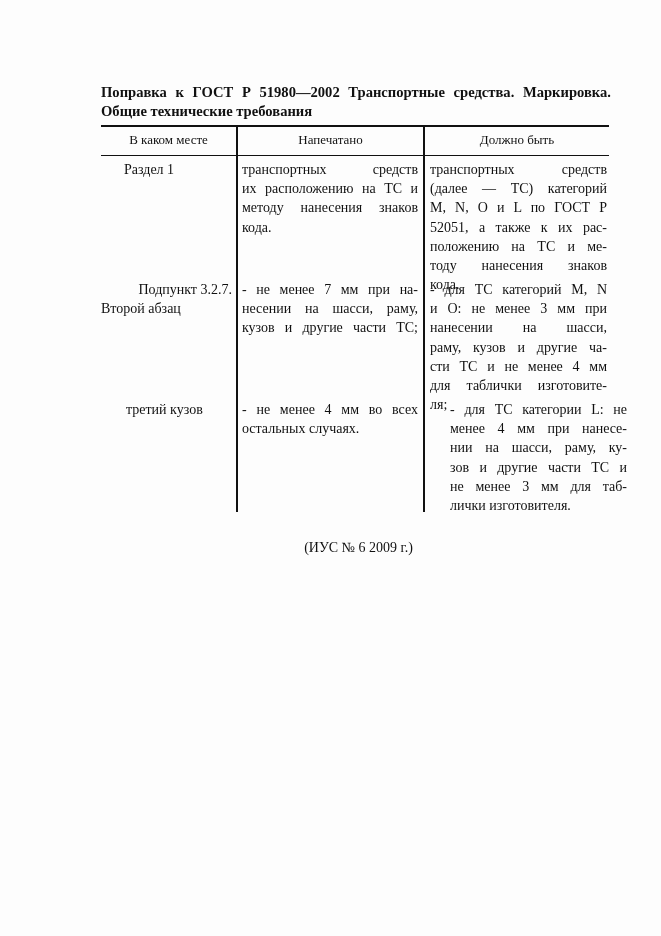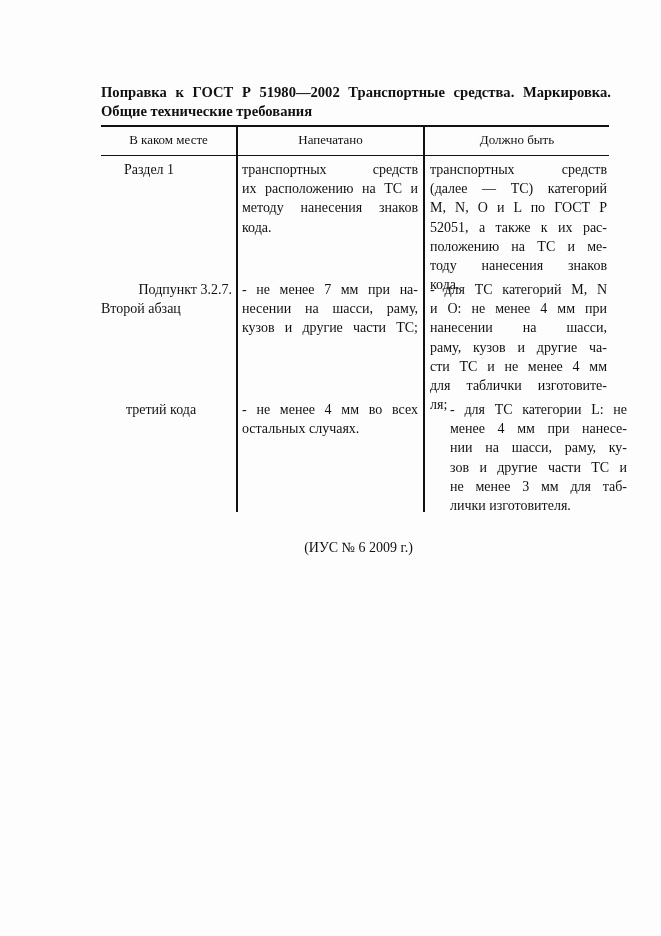--- a/index.html
+++ b/index.html
@@ -65,30 +65,30 @@
   <span class="right" style="display:block">Подпункт 3.2.7.</span>
   <span style="display:block">Второй абзац</span>
 </div>
 <div class="cell just" style="left:242px;top:280px;width:176px;">
   <span>- не менее 7 мм при на-</span>
   <span>несении на шасси, раму,</span>
   <span>кузов и другие части ТС;</span>
 </div>
 <div class="cell just" style="left:430px;top:280px;width:177px;">
   <span>- для ТС категорий М, N</span>
-  <span>и О: не менее 4 мм при</span>
+  <span>и О: не менее 3 мм при</span>
   <span>нанесении на шасси,</span>
   <span>раму, кузов и другие ча-</span>
   <span>сти ТС и не менее 4 мм</span>
   <span>для таблички изготовите-</span>
   <span class="last">ля;</span>
 </div>
 
 <div class="cell" style="left:126px;top:400px;width:108px;">
-  <span>третий кода</span>
+  <span>третий кузов</span>
 </div>
 <div class="cell just" style="left:242px;top:400px;width:176px;">
   <span>- не менее 4 мм во всех</span>
   <span class="last">остальных случаях.</span>
 </div>
 <div class="cell just" style="left:450px;top:400px;width:177px;">
   <span>- для ТС категории L: не</span>
   <span>менее 4 мм при нанесе-</span>
   <span>нии на шасси, раму, ку-</span>
   <span>зов и другие части ТС и</span>

